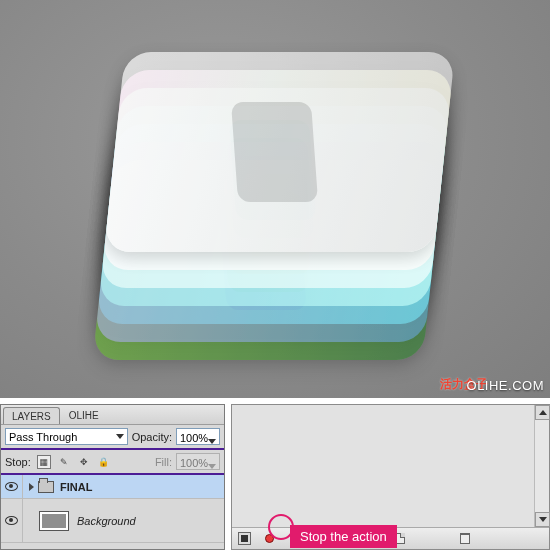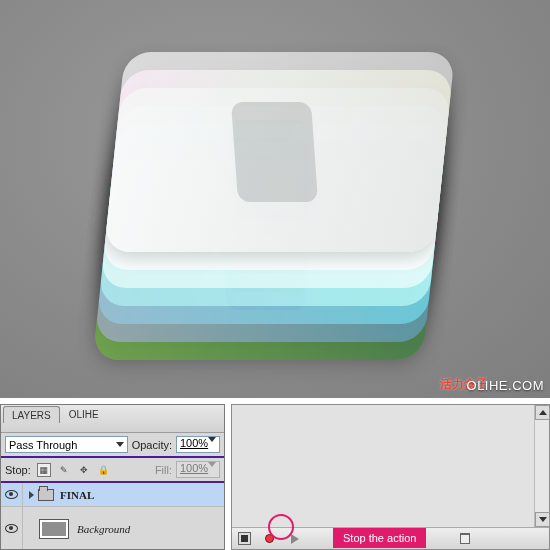--- a/index.html
+++ b/index.html
@@ -64,24 +64,24 @@
     position: absolute; left: 0; top: 404px;
     width: 550px; height: 146px;
     display: flex; gap: 6px;
   }
   .layers-panel {
     width: 225px; background: #d8d8d8;
     border: 1px solid #7a7a7a;
     display: flex; flex-direction: column;
   }
   .tabs {
-    display: flex; align-items: flex-start;
+    display: flex; align-items: center;
     background: linear-gradient(#e7e7e7,#d2d2d2);
     border-bottom: 1px solid #9c9c9c;
-    height: 28px;
+    height: 20px;
     padding-left: 2px;
   }
   .tab {
     padding: 3px 8px 2px;
     font-size: 10px;
     color: #333;
     border: 1px solid transparent;
     border-bottom: none;
     cursor: pointer;
   }
@@ -109,34 +109,33 @@
   }
   .chev {
     width: 0; height: 0;
     border-left: 4px solid transparent;
     border-right: 4px solid transparent;
     border-top: 5px solid #333;
   }
   .pct-box {
     width: 44px; height: 17px;
     border: 1px solid #7f9db9; background: #fff;
-    display: flex; align-items: flex-start; justify-content: space-between;
+    display: flex; align-items: flex-end; justify-content: space-between;
     padding: 0 3px;
-    text-decoration: underline;
   }
   .pct-box.dis { background: #dcdcdc; border-color:#b0b0b0; color:#7a7a7a;}
   .lock-icons { display: flex; gap: 6px; margin-left: 2px; }
   .mini-icon {
     width: 14px; height: 14px;
     border: 1px solid #777; background: #eee;
     display: flex; align-items: center; justify-content: center;
     font-size: 9px; color:#444;
   }
   .mini-icon.flat{border:none;background:none;}
-  .layer-list { flex: 1; overflow: hidden; font-family: Liberation Serif, serif; }
+  .layer-list { flex: 1; overflow: hidden; }
   .layer-row {
     display: flex; align-items: center;
     height: 24px; border-bottom: 1px solid #bcbcbc;
     background: #d8d8d8;
   }
   .layer-row.sel { background: #bcd6f3; }
   .eye-col {
     width: 22px; height: 100%;
     border-right: 1px solid #bcbcbc;
     display: flex; align-items: center; justify-content: center;
@@ -216,21 +215,21 @@
   .act-newf .pg::after{content:"";position:absolute;right:-1px;top:-1px;width:4px;height:4px;background:#d6d6d6;border-left:1px solid #666;border-bottom:1px solid #666;}
   .act-trash{border:none;background:none;}
   .act-trash .tc{width:10px;height:11px;border:1px solid #666;border-top:2px solid #666;background:#eee;position:relative;}
 
   .callout-ring{
     position:absolute; width:26px;height:26px;border:2px solid #e11b6c;border-radius:50%;
     left:36px; bottom:9px;
   }
   .callout-label{
     position:absolute; left:40px; bottom:-22px;
-    background:#e11b6c;color:#fff;padding:4px 10px;font-size:11px;margin-left:43px;
+    background:#e11b6c;color:#fff;padding:4px 10px;font-size:13px;
   }
   
   .label-wrap{position:absolute;bottom:2px;left:290px;}
   .label-wrap .callout-label{position:static;display:inline-block;}
 </style>
 </head>
 <body>
 
 <div class="canvas">
   <div class="stack">

